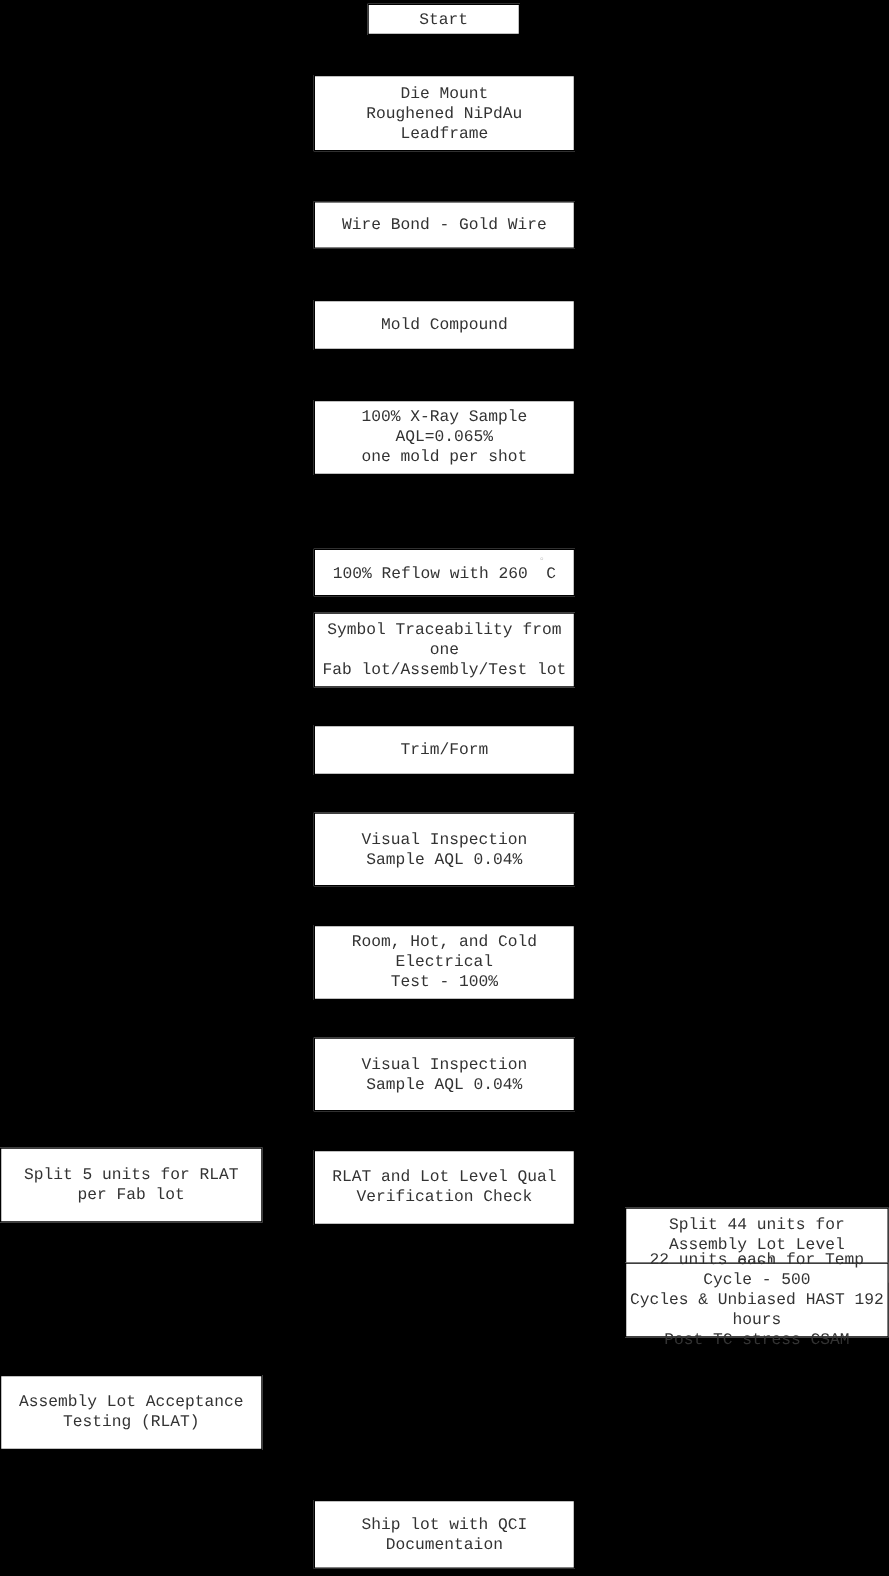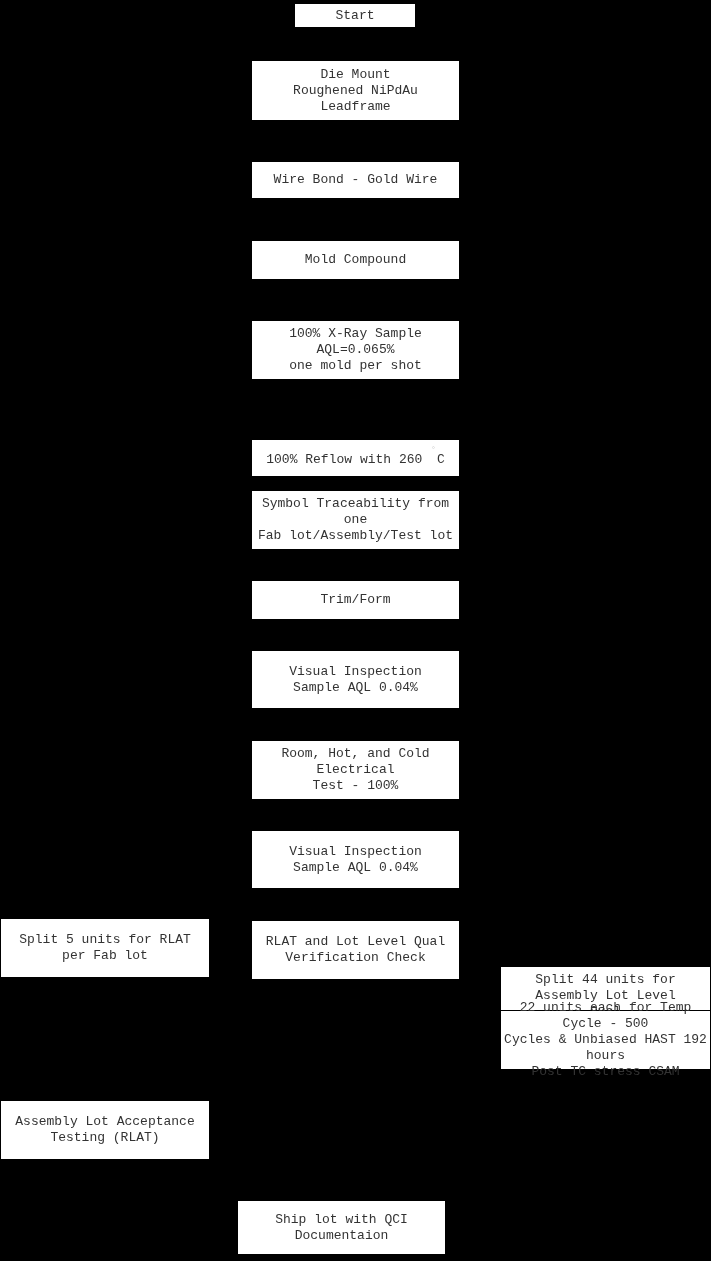--- a/index.html
+++ b/index.html
@@ -116,18 +116,18 @@
 Qual</span>
   </div>
 
   <div class="node" style="left:500px; top:1010px; width:211px; height:60px;">
     <span class="txt">22 units each for Temp Cycle - 500
 Cycles &amp; Unbiased HAST 192 hours
 Post TC stress CSAM</span>
   </div>
 
 
-  <div class="node" style="left:237px; top:1200px; width:209px; height:55px;">
+  <div class="node" style="left:251px; top:1200px; width:209px; height:55px;">
     <span class="txt">Ship lot with QCI
 Documentaion</span>
   </div>
 
 </div>
 
 </body></html>

